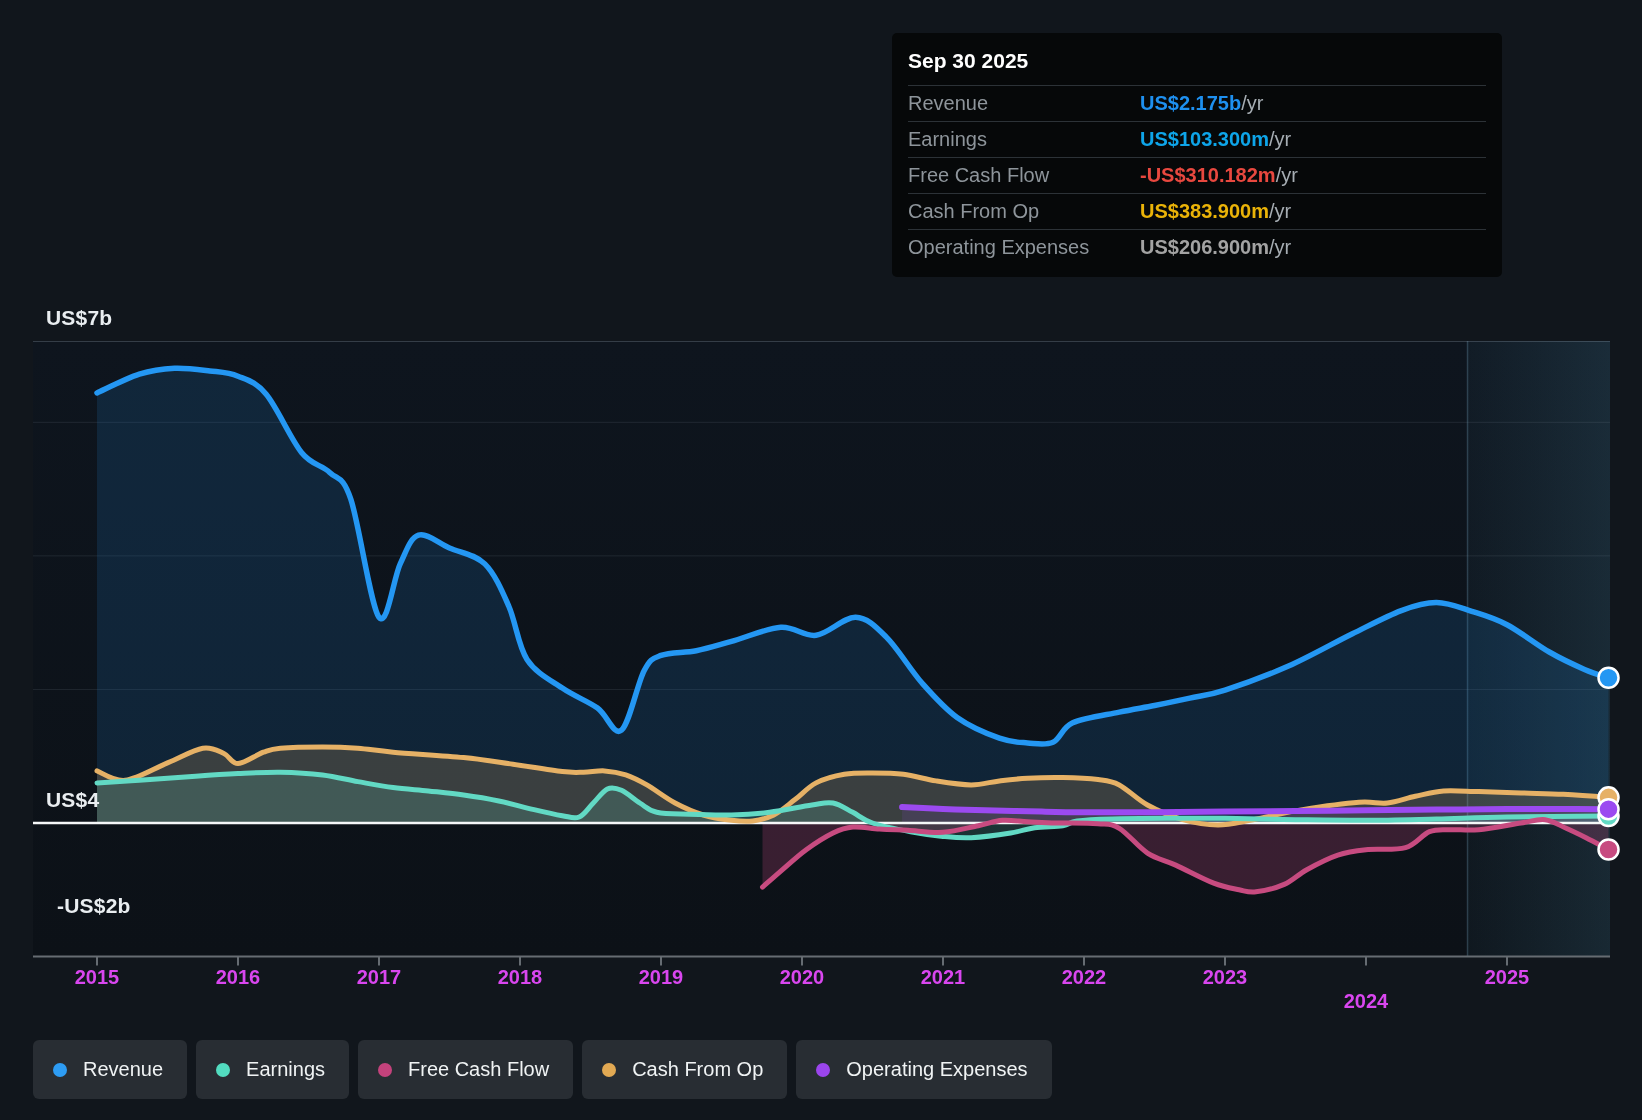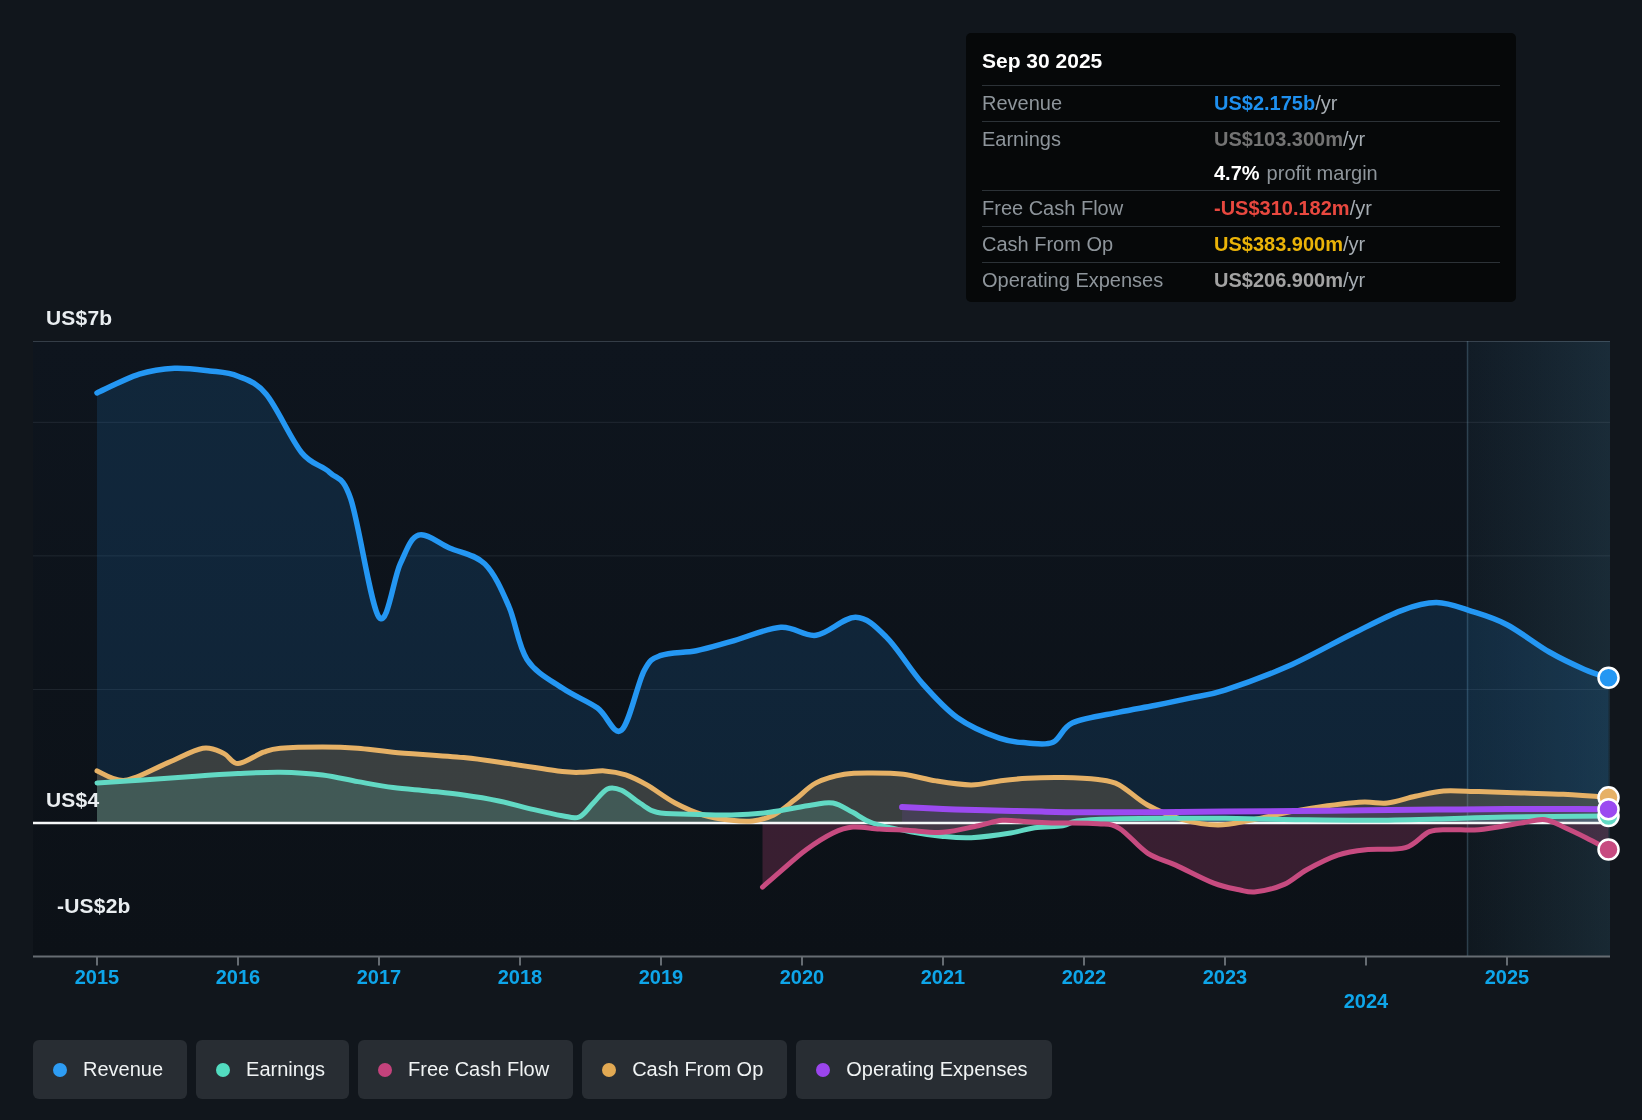--- a/index.html
+++ b/index.html
@@ -7,25 +7,25 @@
   #stage{position:relative;width:1642px;height:1120px;background:#11161c;}
   #chart-svg{position:absolute;left:0;top:0;}
 
   
   .y-label{position:absolute;left:46px;color:#e9edf0;font-size:21px;font-weight:700;letter-spacing:.2px;}
   #y-label-top{top:306px;}
   #y-label-zero{top:788px;}
   #y-label-bottom{top:894px;margin-left:11px;}
 
   
-  .x-label{position:absolute;width:90px;text-align:center;color:#0ea5e9;font-size:20px;font-weight:700;top:966px;}
+  .x-label{position:absolute;width:90px;text-align:center;color:#d946ef;font-size:20px;font-weight:700;top:966px;}
 
   
-  #tooltip{position:absolute;left:966px;top:33px;width:550px;background:#060809;border-radius:5px;
-    padding:12px 16px 4px 16px;box-sizing:border-box;}
+  #tooltip{position:absolute;left:892px;top:33px;width:610px;background:#060809;border-radius:5px;
+    padding:12px 16px 12px 16px;box-sizing:border-box;}
   #tooltip-title{color:#ffffff;font-size:21px;font-weight:700;padding:4px 0 12px 0;}
   .tt-row{display:flex;align-items:center;height:35px;border-top:1px solid #2c3237;}
   .tt-row.no-border{border-top:none;height:33px;}
   .tt-label{width:232px;flex:none;color:#8e959b;font-size:20px;}
   .tt-value{font-size:20px;font-weight:700;}
   .tt-suffix{color:#a6adb3;font-size:20px;margin-left:0;font-weight:400;}
   .tt-note-bold{color:#ffffff;font-size:20px;font-weight:700;}
   .tt-note{color:#8e959b;font-size:20px;margin-left:7px;}
 
   
@@ -123,27 +123,22 @@
   <div id="tooltip">
     <div id="tooltip-title">Sep 30 2025</div>
     <div id="tooltip-rows">
         <div class="tt-row">
           <span class="tt-label">Revenue</span>
           <span class="tt-value" style="color: rgb(30, 144, 240);">US$2.175b</span>
           <span class="tt-suffix">/yr</span>
         </div>
         <div class="tt-row">
           <span class="tt-label">Earnings</span>
-          <span class="tt-value" style="color: #737373;">US$103.300m</span>
+          <span class="tt-value" style="color: #0ea5e9;">US$103.300m</span>
           <span class="tt-suffix">/yr</span>
-        </div>
-        <div class="tt-row no-border">
-          <span class="tt-label"></span>
-          <span class="tt-note-bold">4.7%</span>
-          <span class="tt-note">profit margin</span>
         </div>
         <div class="tt-row">
           <span class="tt-label">Free Cash Flow</span>
           <span class="tt-value" style="color: rgb(232, 72, 63);">-US$310.182m</span>
           <span class="tt-suffix">/yr</span>
         </div>
         <div class="tt-row">
           <span class="tt-label">Cash From Op</span>
           <span class="tt-value" style="color: #eab308;">US$383.900m</span>
           <span class="tt-suffix">/yr</span>

